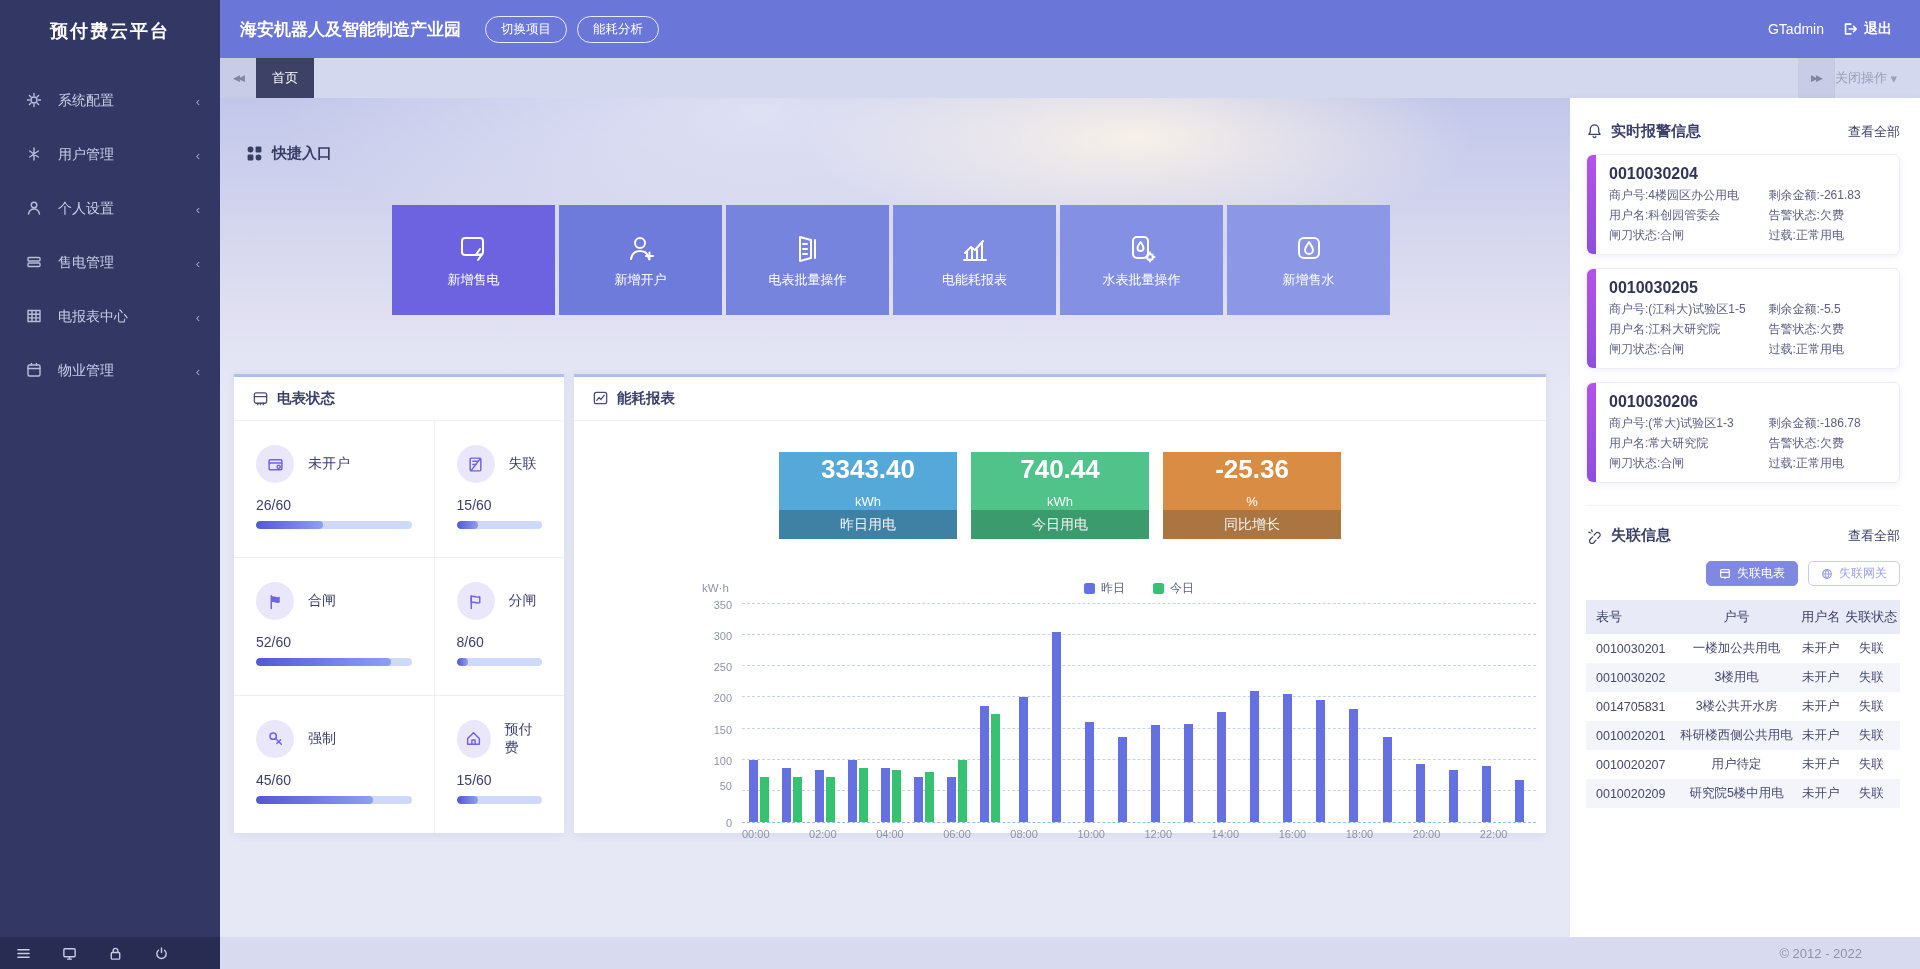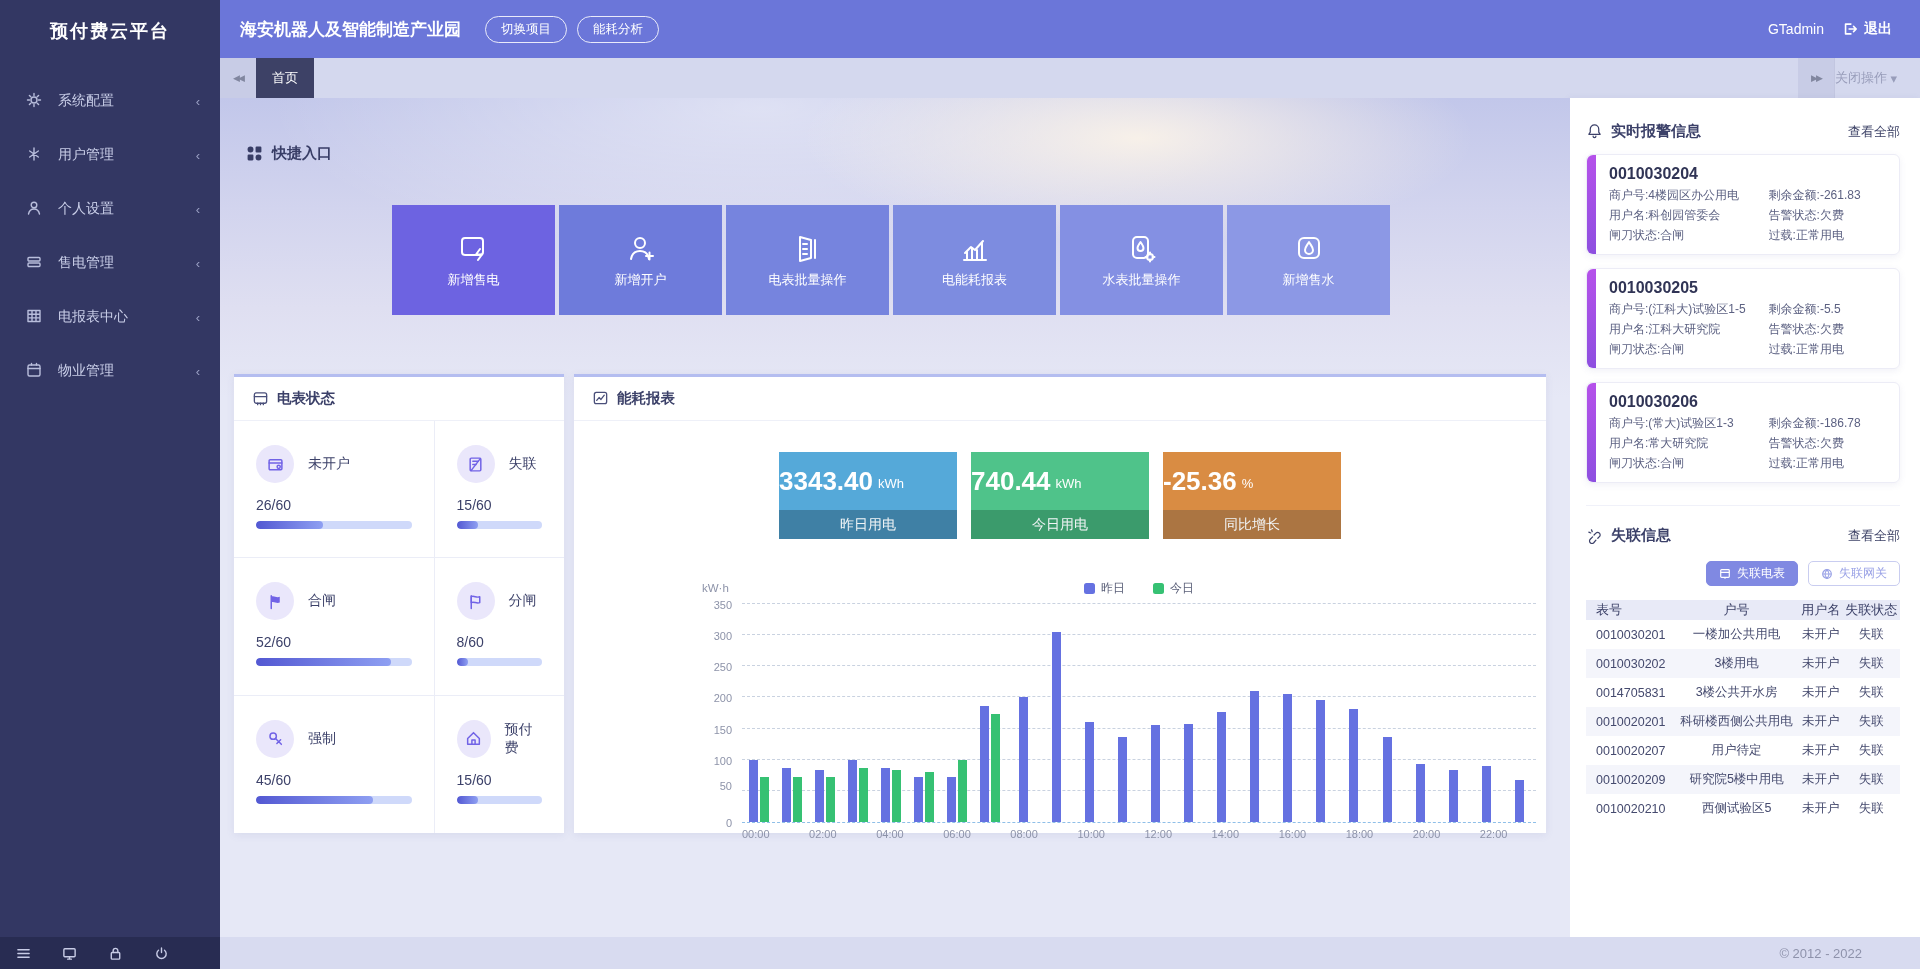--- a/index.html
+++ b/index.html
@@ -69,21 +69,21 @@
   .ms-ico { width:38px; height:38px; border-radius:50%; background:#eae7fb; display:flex; align-items:center; justify-content:center; }
   .ms-ico svg { width:17px; height:17px; stroke:#7163e6; fill:none; stroke-width:1.4; stroke-linecap:round; stroke-linejoin:round; }
   .ms-label { color:#3c4169; font-size:14px; }
   .ms-val { margin-top:14px; color:#3c4169; font-size:14px; }
   .ms-bar { margin-top:8px; height:8px; border-radius:4px; background:#cfd9fa; overflow:hidden; }
   .ms-fill { height:100%; border-radius:4px; background:linear-gradient(90deg,#5358d2,#8e9ff2); }
 
   
   .stats-row { margin-top:31px; display:flex; justify-content:center; gap:14px; }
   .stat-card { width:178px; text-align:center; cursor:default; }
-  .stat-value { height:58px; display:flex; align-items:center; justify-content:flex-start; gap:5px; color:#fff; }
+  .stat-value { height:58px; display:flex; align-items:center; justify-content:center; gap:5px; color:#fff;flex-direction:column; }
   .stat-num { font-size:26px; font-weight:bold; }
   .stat-unit { font-size:13px; margin-top:4px; }
   .stat-footer { height:29px; display:flex; align-items:center; justify-content:center; color:#f2f5f7; font-size:14px; }
 
   
   .chart { margin:40px 10px 0 128px; }
   .chart-head { display:flex; align-items:center; height:18px; }
   .ylabel { width:40px; color:#8d93a9; font-size:11.5px; }
   .legend { flex:1; display:flex; justify-content:center; gap:28px; }
   .legend-item { display:flex; align-items:center; gap:6px; color:#5a5f78; font-size:12px; }
@@ -113,21 +113,21 @@
 
   .offline-section { margin-top:22px; border-top:1px solid #f0f1f9; padding-top:0; }
   .of-btns { margin-top:16px; display:flex; justify-content:flex-end; gap:10px; }
   .of-btn { height:25px; display:flex; align-items:center; gap:6px; font-size:12px; border-radius:5px; padding:0 12px; cursor:pointer; }
   .of-btn svg { width:12px; height:12px; fill:none; stroke-width:1.4; }
   .of-btn.primary { background:#8089e2; color:#fff; border:1px solid #8089e2; }
   .of-btn.primary svg { stroke:#fff; }
   .of-btn.ghost { background:#fff; color:#9aa2e6; border:1px solid #c9cdf0; }
   .of-btn.ghost svg { stroke:#9aa2e6; }
   .of-table { width:100%; border-collapse:collapse; margin-top:14px; }
-  .of-table th { background:#e8eaf7; color:#3c4168; font-size:13px; font-weight:normal; height:20px; }
+  .of-table th { background:#e8eaf7; color:#3c4168; font-size:13px; font-weight:normal; height:34px; }
   .of-table td { color:#454a6e; font-size:12.5px; height:29px; text-align:center; }
   .of-table th:first-child, .of-table td:first-child { text-align:left; padding-left:10px; }
   .of-table tbody tr:nth-child(even) { background:#f4f5fb; }
 
   
   .footer { height:32px; background:#d8dbf0; display:flex; align-items:center; justify-content:flex-end; padding-right:58px; color:#8e92ab; font-size:13px; flex-shrink:0; }
 </style>
 </head>
 <body>
 
@@ -694,26 +694,20 @@
                   <td>用户待定</td>
                   <td>未开户</td>
                   <td>失联</td>
                 </tr>
               <tr>
                   <td>0010020209</td>
                   <td>研究院5楼中用电</td>
                   <td>未开户</td>
                   <td>失联</td>
                 </tr>
-              <tr>
-                  <td>0010020210</td>
-                  <td>西侧试验区5</td>
-                  <td>未开户</td>
-                  <td>失联</td>
-                </tr>
             </tbody>
           </table>
         </div>
       </div>
     </div>
 
     <div class="footer">
       <span>© 2012 - 2022</span>
     </div>
   </div>

